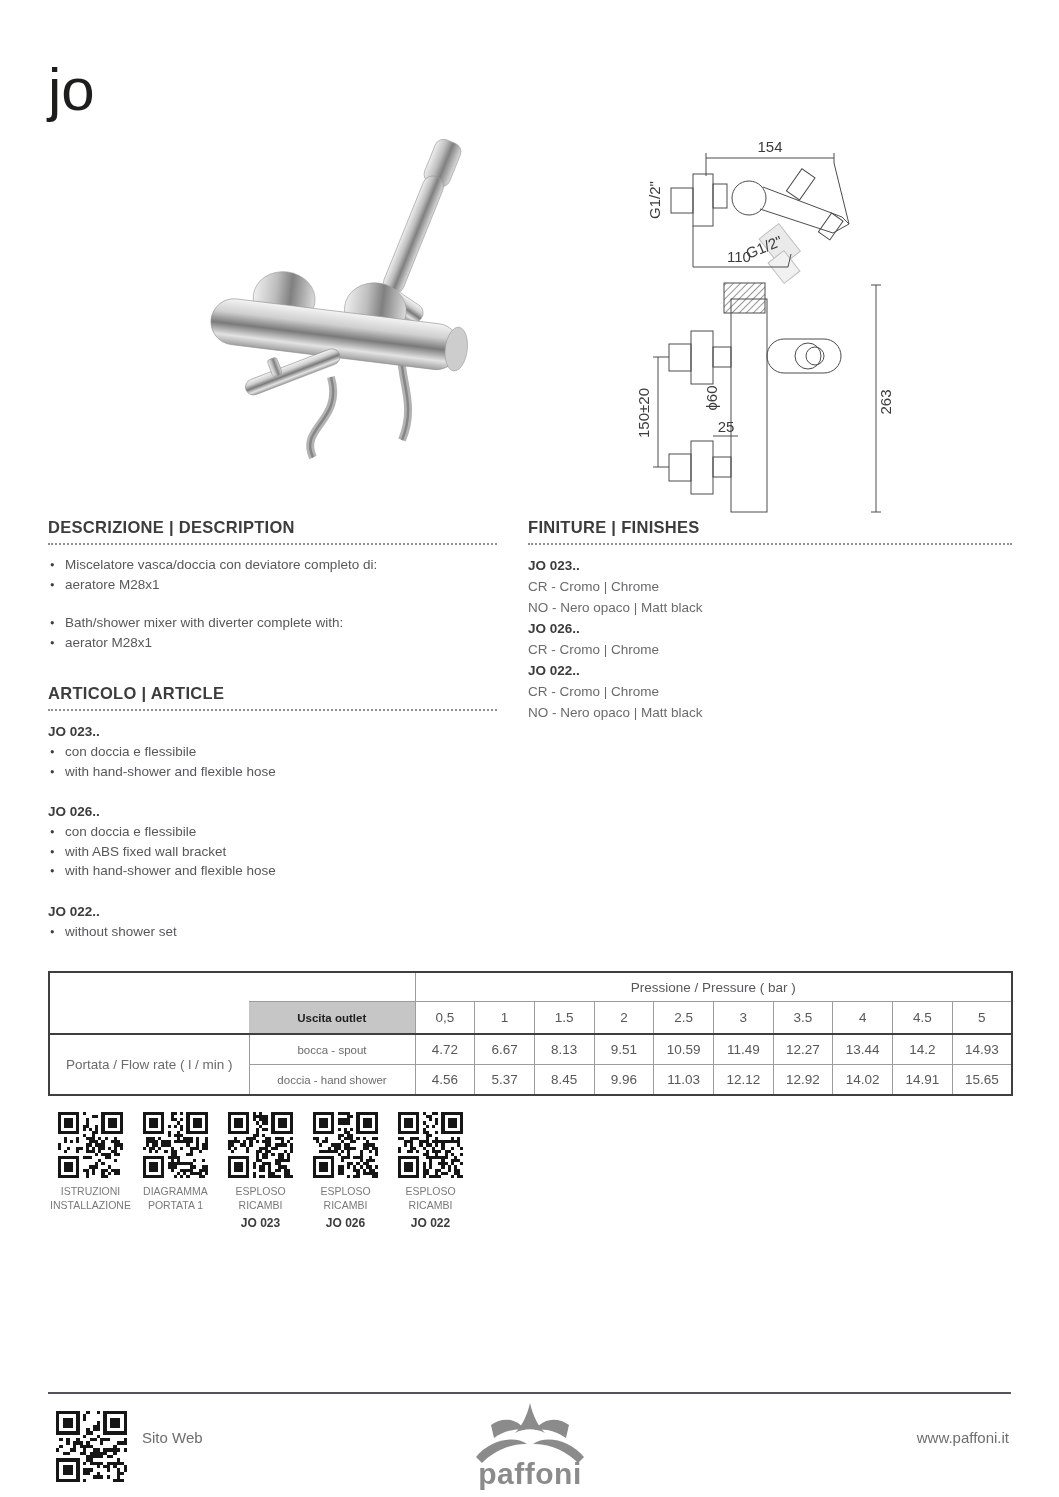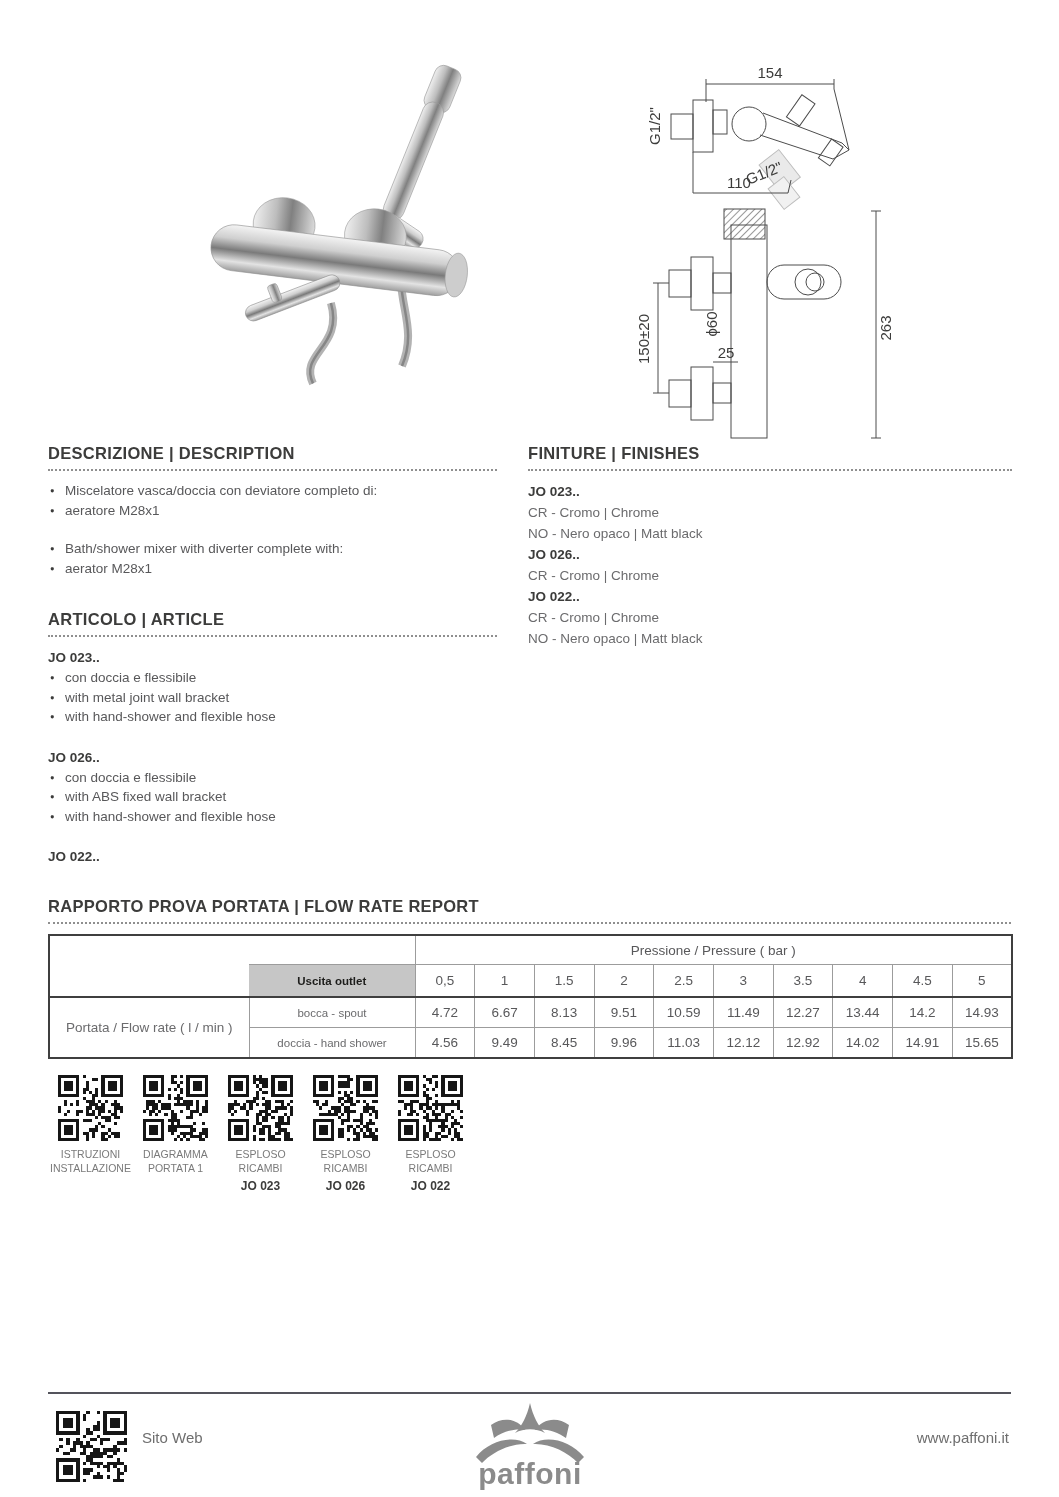--- a/index.html
+++ b/index.html
@@ -57,20 +57,21 @@
   .url{position:absolute;right:2px;top:35px;font-size:15px;color:#6e6e6e;}
 
   svg text{font-family:"Liberation Sans","DejaVu Sans",sans-serif;}
 </style>
 </head>
 <body>
 
 <div class="page">
   <div class="content">
 
+    <div class="title">jo</div>
 
     <div class="hero">
 
       <svg class="photo" width="330" height="345" viewBox="0 0 330 345">
         <defs>
           <linearGradient id="chrV" x1="0" y1="0" x2="0" y2="1">
             <stop offset="0" stop-color="#f4f4f4"></stop>
               <stop offset="0.3" stop-color="#cfcfcf"></stop>
             <stop offset="0.55" stop-color="#7a7a7a"></stop>
               <stop offset="0.8" stop-color="#e3e3e3"></stop>
@@ -175,49 +176,48 @@
         <div class="sec-head">DESCRIZIONE | DESCRIPTION</div>
         <div class="b">Miscelatore vasca/doccia con deviatore completo di:</div>
         <div class="b">aeratore M28x1</div>
         <div class="b blk-gap">Bath/shower mixer with diverter complete with:</div>
         <div class="b">aerator M28x1</div>
 
         <div class="sec-head art-head-space">ARTICOLO | ARTICLE</div>
         <div class="art-group">
           <div class="art-code">JO 023..</div>
           <div class="b">con doccia e flessibile</div>
-          <div class="b">with metal joint wall bracket</div>
           <div class="b">with hand-shower and flexible hose</div>
         </div>
         <div class="art-group">
           <div class="art-code">JO 026..</div>
           <div class="b">con doccia e flessibile</div>
           <div class="b">with ABS fixed wall bracket</div>
           <div class="b">with hand-shower and flexible hose</div>
         </div>
         <div class="art-group">
           <div class="art-code">JO 022..</div>
+          <div class="b">without shower set</div>
         </div>
       </div>
 
       <div>
         <div class="sec-head">FINITURE | FINISHES</div>
         <div class="fin-code">JO 023..</div>
         <div class="fin-line">CR - Cromo  |  Chrome</div>
         <div class="fin-line">NO - Nero opaco  |  Matt black</div>
         <div class="fin-code">JO 026..</div>
         <div class="fin-line">CR - Cromo  |  Chrome</div>
         <div class="fin-code">JO 022..</div>
         <div class="fin-line">CR - Cromo  |  Chrome</div>
         <div class="fin-line">NO - Nero opaco  |  Matt black</div>
       </div>
     </div>
 
     <div class="flow">
-      <div class="sec-head">RAPPORTO PROVA PORTATA | FLOW RATE REPORT</div>
       <table class="flow-table">
         <colgroup>
           <col style="width:200px">
             <col style="width:166px">
             <col span="10" style="width:59.7px">
         </colgroup>
         <tbody>
             <tr class="r1">
           <td class="blank1" colspan="2"></td>
           <td colspan="10">Pressione / Pressure ( bar )</td>
@@ -246,21 +246,21 @@
           <td>10.59</td>
           <td>11.49</td>
           <td>12.27</td>
           <td>13.44</td>
           <td>14.2</td>
           <td>14.93</td>
         </tr>
         <tr>
           <td class="rowlab">doccia - hand shower</td>
           <td>4.56</td>
-          <td>9.49</td>
+          <td>5.37</td>
           <td>8.45</td>
           <td>9.96</td>
           <td>11.03</td>
           <td>12.12</td>
           <td>12.92</td>
           <td>14.02</td>
           <td>14.91</td>
           <td>15.65</td>
         </tr>
       </tbody>

